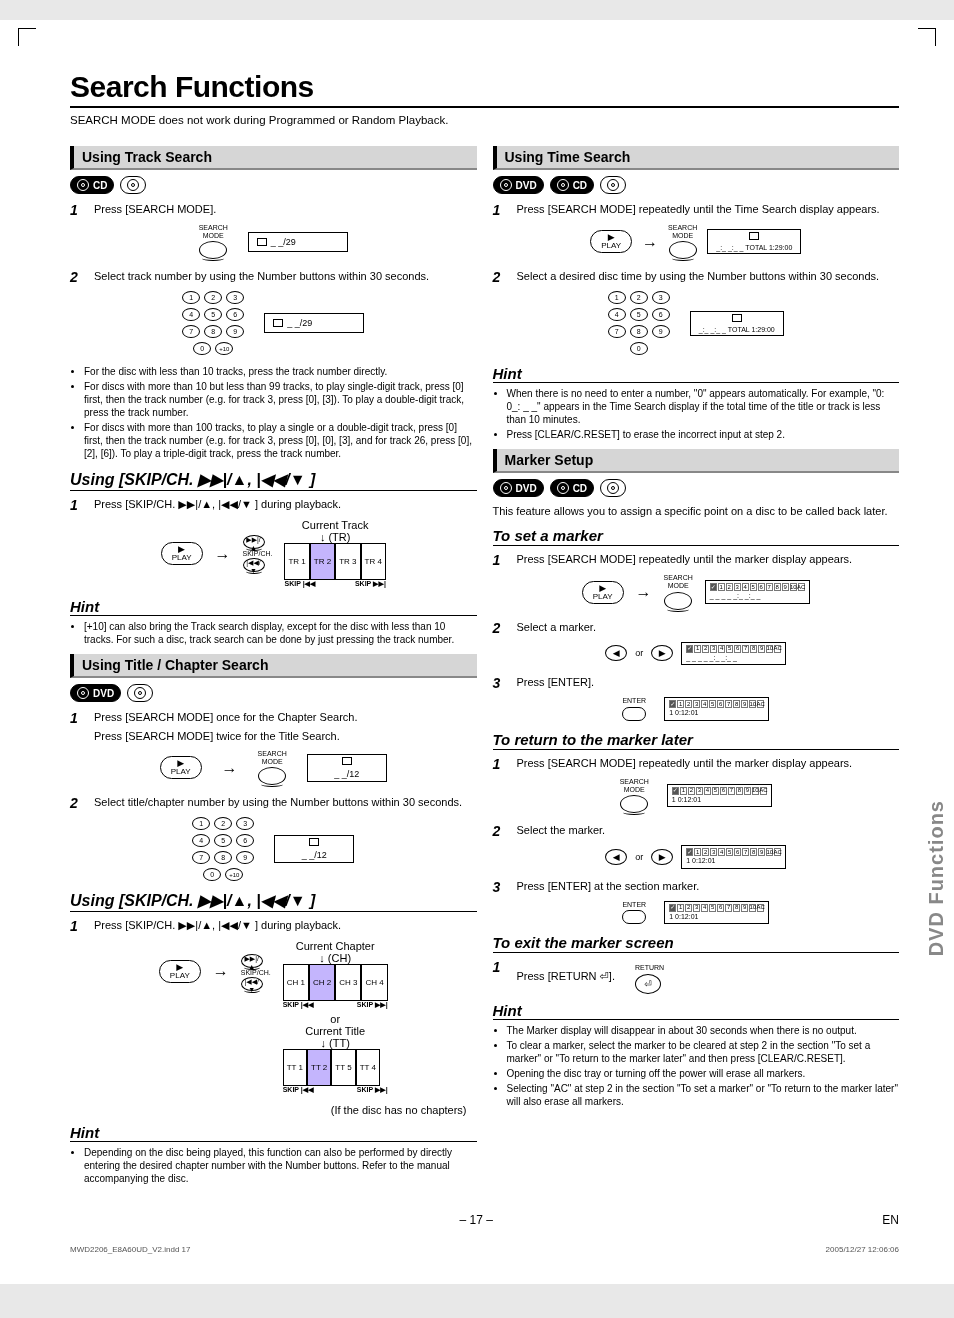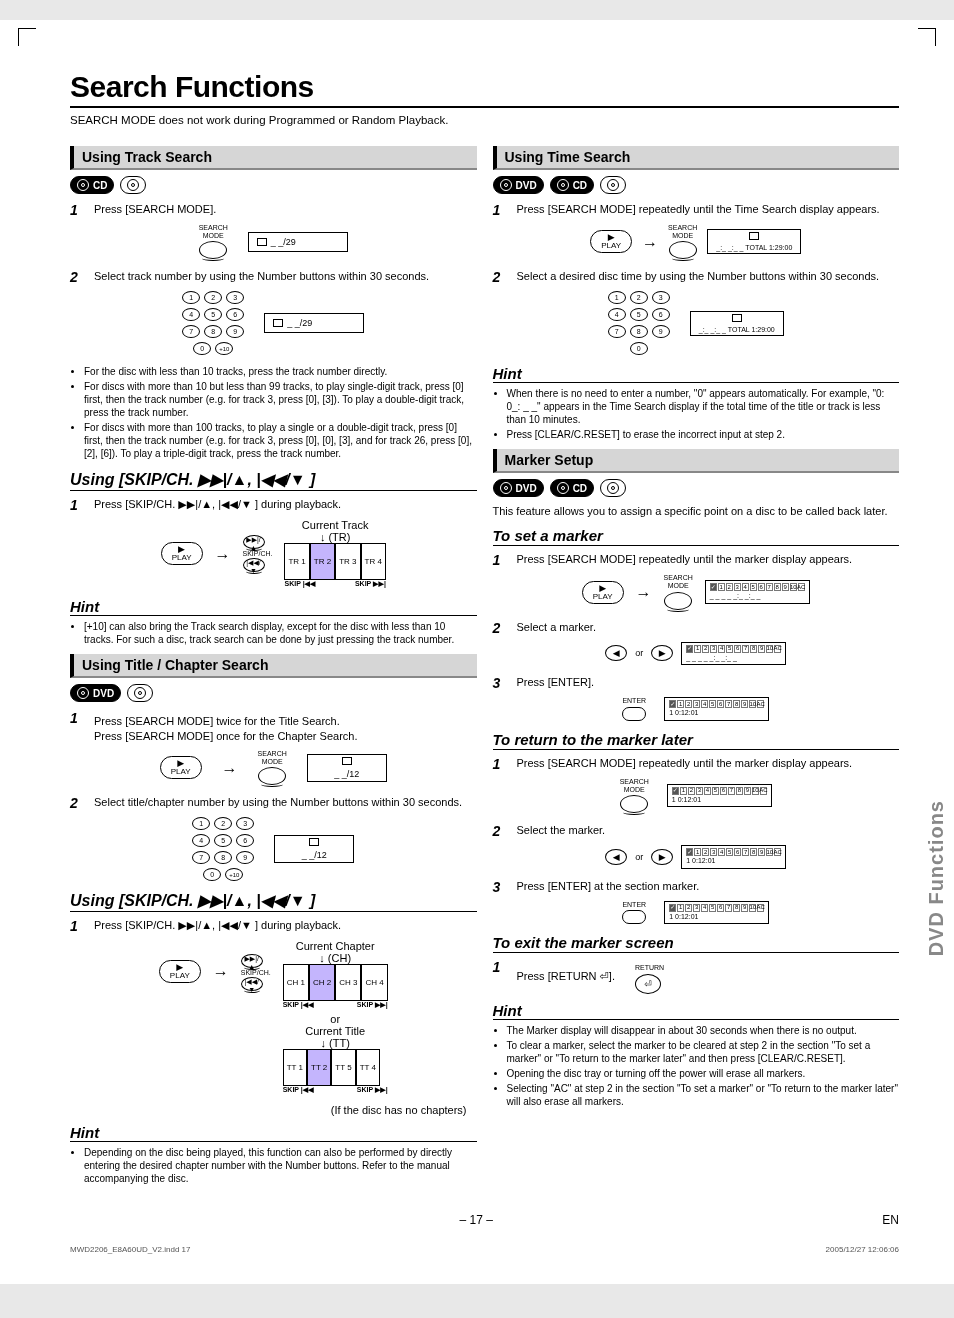--- a/index.html
+++ b/index.html
@@ -174,22 +174,22 @@
             <span class="disc-ico"></span>
             <span class="badge-txt">DVD</span>
           </span>
         <span class="oval-outer">
             <span class="disc-ico"></span>
           </span>
       </div>
       <div class="step">
         <div class="step-no">1</div>
         <div class="step-body">
+          <div>Press [SEARCH MODE] once for the Chapter Search.</div>
           <div style="margin-top:4px">Press [SEARCH MODE] twice for the Title Search.</div>
-          <div>Press [SEARCH MODE] once for the Chapter Search.</div>
         </div>
       </div>
       <div class="figrow">
         <div class="play-oval">
             <span class="tri">▶</span>
             <span>PLAY</span>
           </div>
         <span class="arrow">→</span>
         <div style="text-align:center">
           <div class="btn-lbl">SEARCH<br>MODE</div>

